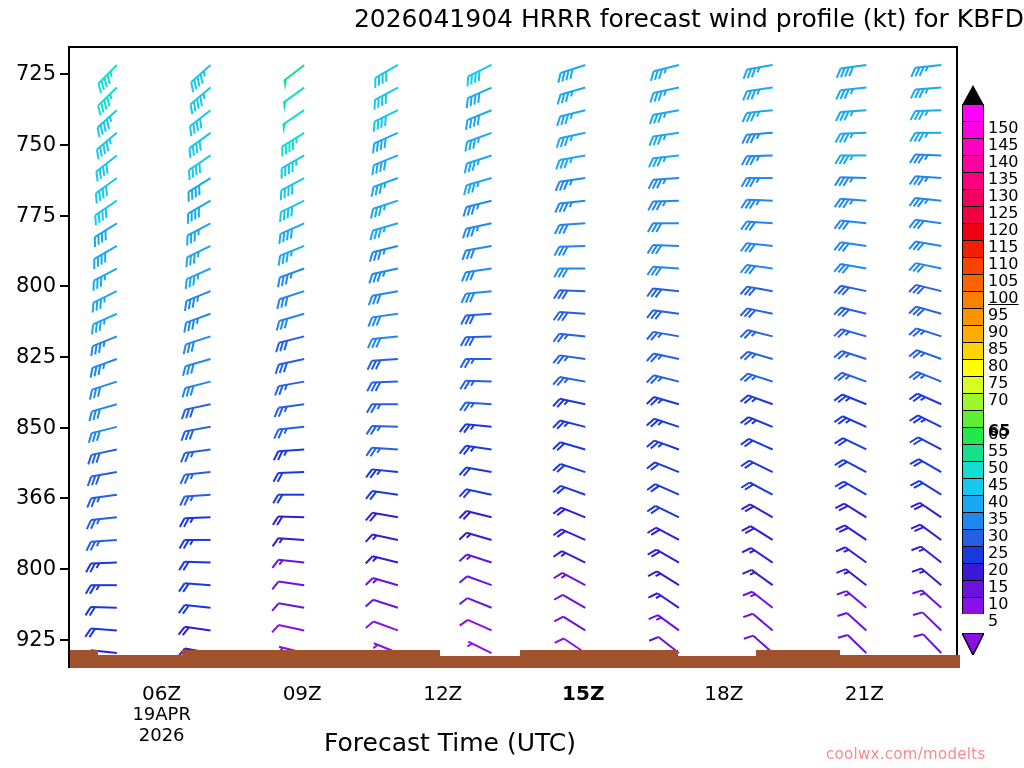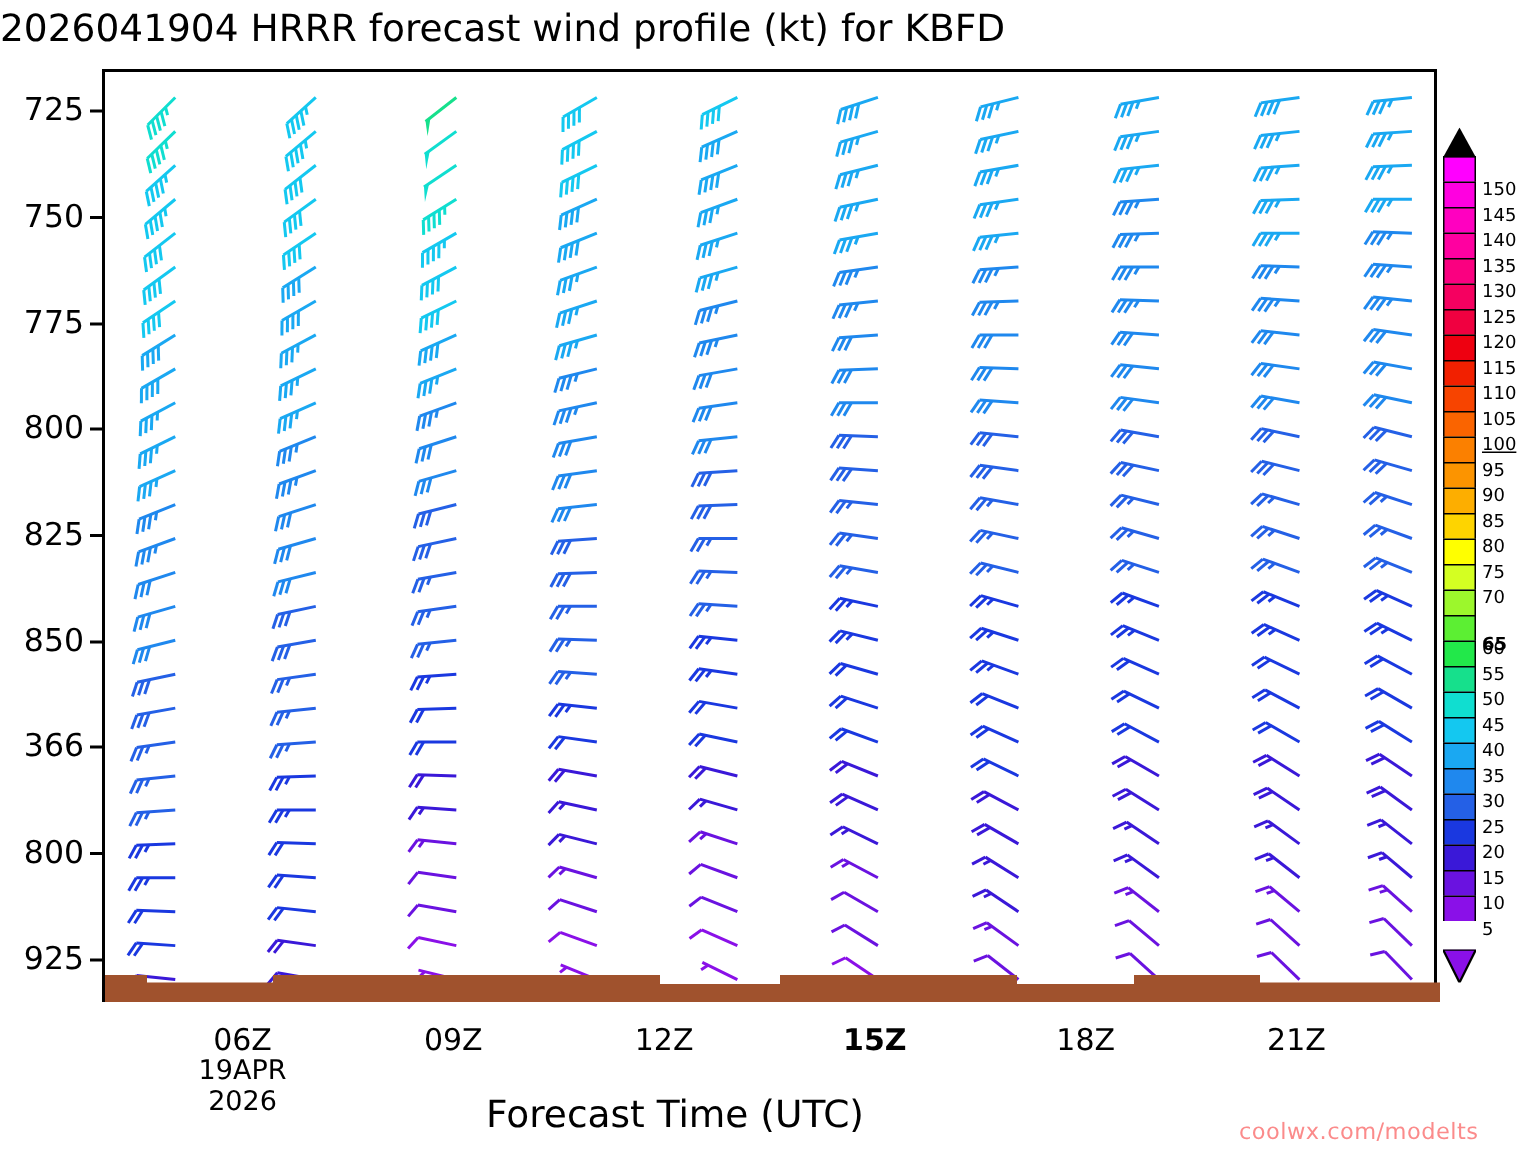--- a/index.html
+++ b/index.html
@@ -4,21 +4,21 @@
 <style>
   html,body{margin:0;padding:0;}
   body{
     width:1024px;height:768px;background:#ffffff;
     font-family:"DejaVu Sans","Liberation Sans",sans-serif;
     overflow:hidden;position:relative;
   }
   #stage{position:absolute;left:0;top:0;width:1024px;height:768px;}
 
   .title{
-    position:absolute;left:0;top:4px;width:1024px;text-align:left;
+    position:absolute;left:0;top:4px;width:1024px;text-align:right;
     font-size:25px;color:#000;letter-spacing:0px;white-space:nowrap;
   }
 
   .plotframe{
     position:absolute;left:68px;top:46px;width:890px;height:622px;
     border:2px solid #000;box-sizing:border-box;background:#fff;
   }
 
   .ylabel{
     position:absolute;right:1030px;text-align:right;width:60px;
@@ -41,21 +41,21 @@
   .watermark{
     position:absolute;left:826px;top:745px;font-size:15px;color:#fb8b8b;
     letter-spacing:0.3px;
   }
 
   .cb-wrap{position:absolute;left:962px;top:86px;width:62px;height:560px;}
   .cb-col{position:absolute;left:0;top:18px;width:22px;}
   .cb-cell{width:22px;border:1px solid #000;border-bottom:none;box-sizing:border-box;}
   .cb-cell:last-child{border-bottom:1px solid #000;}
   .cb-lab{
-    position:absolute;left:26px;font-size:12px;color:#000;line-height:1;
+    position:absolute;left:26px;font-size:16px;color:#000;line-height:1;
     white-space:nowrap;
   }
   .cap{position:absolute;left:0;width:22px;height:20px;}
 
   svg.barbs{position:absolute;left:0;top:0;width:890px;height:622px;
             overflow:visible;pointer-events:none;}
   .terrain{position:absolute;left:0;bottom:0;}
 </style>
 </head>
 <body>

